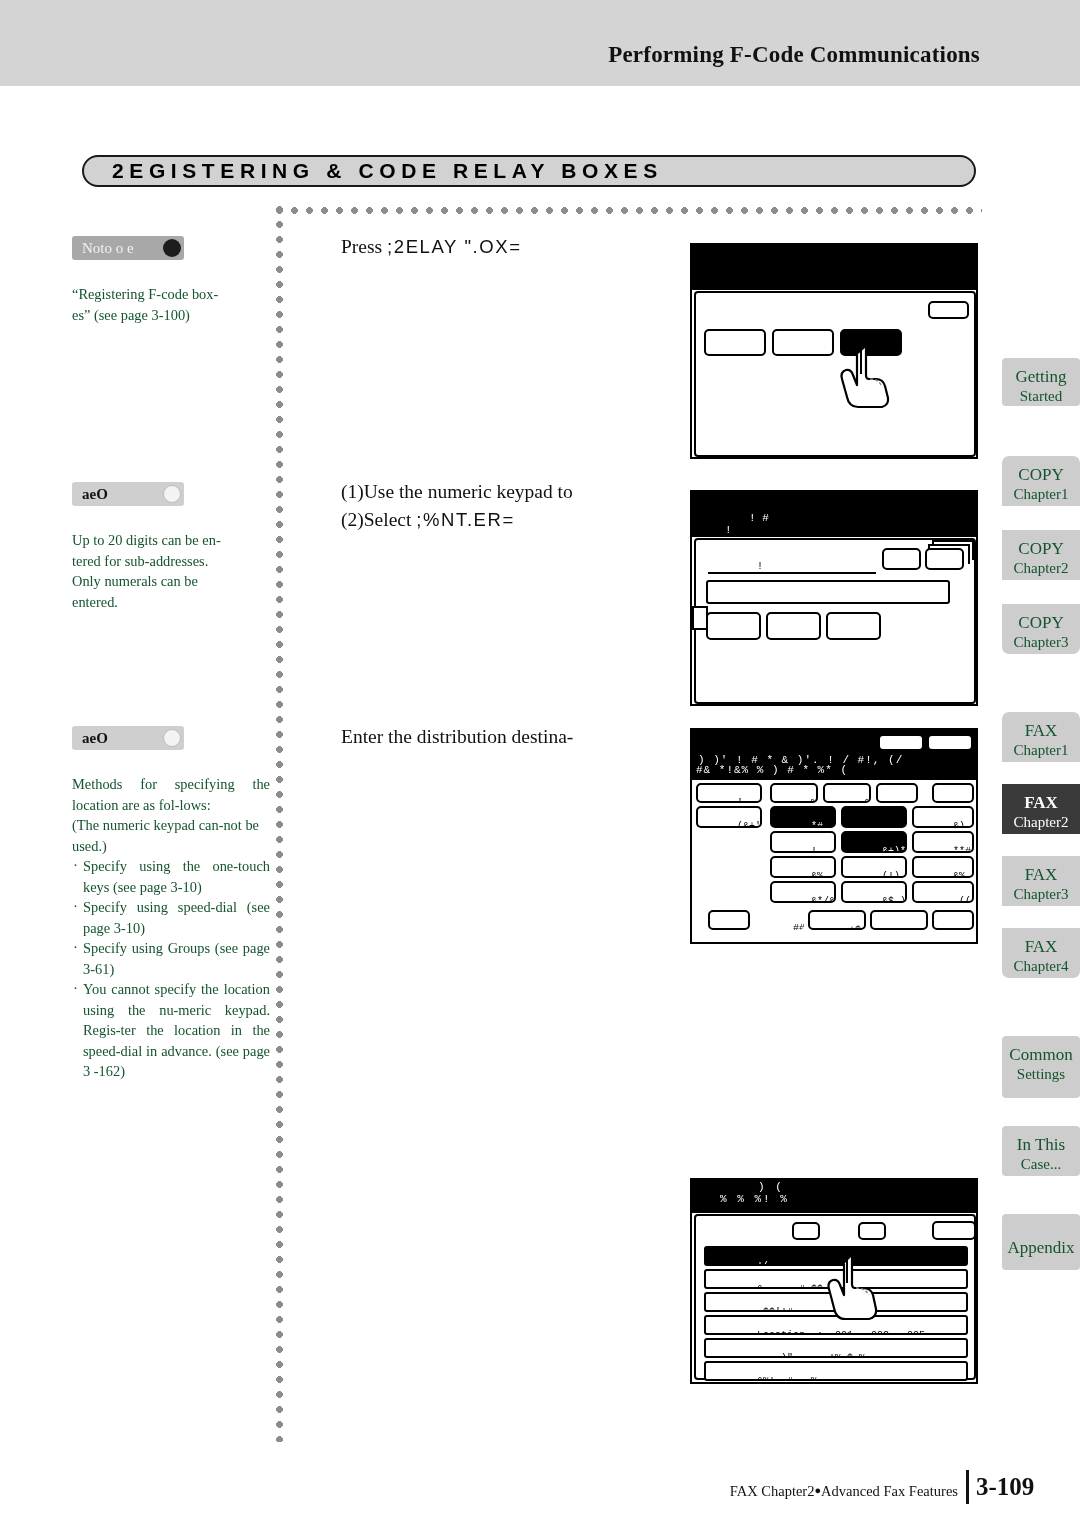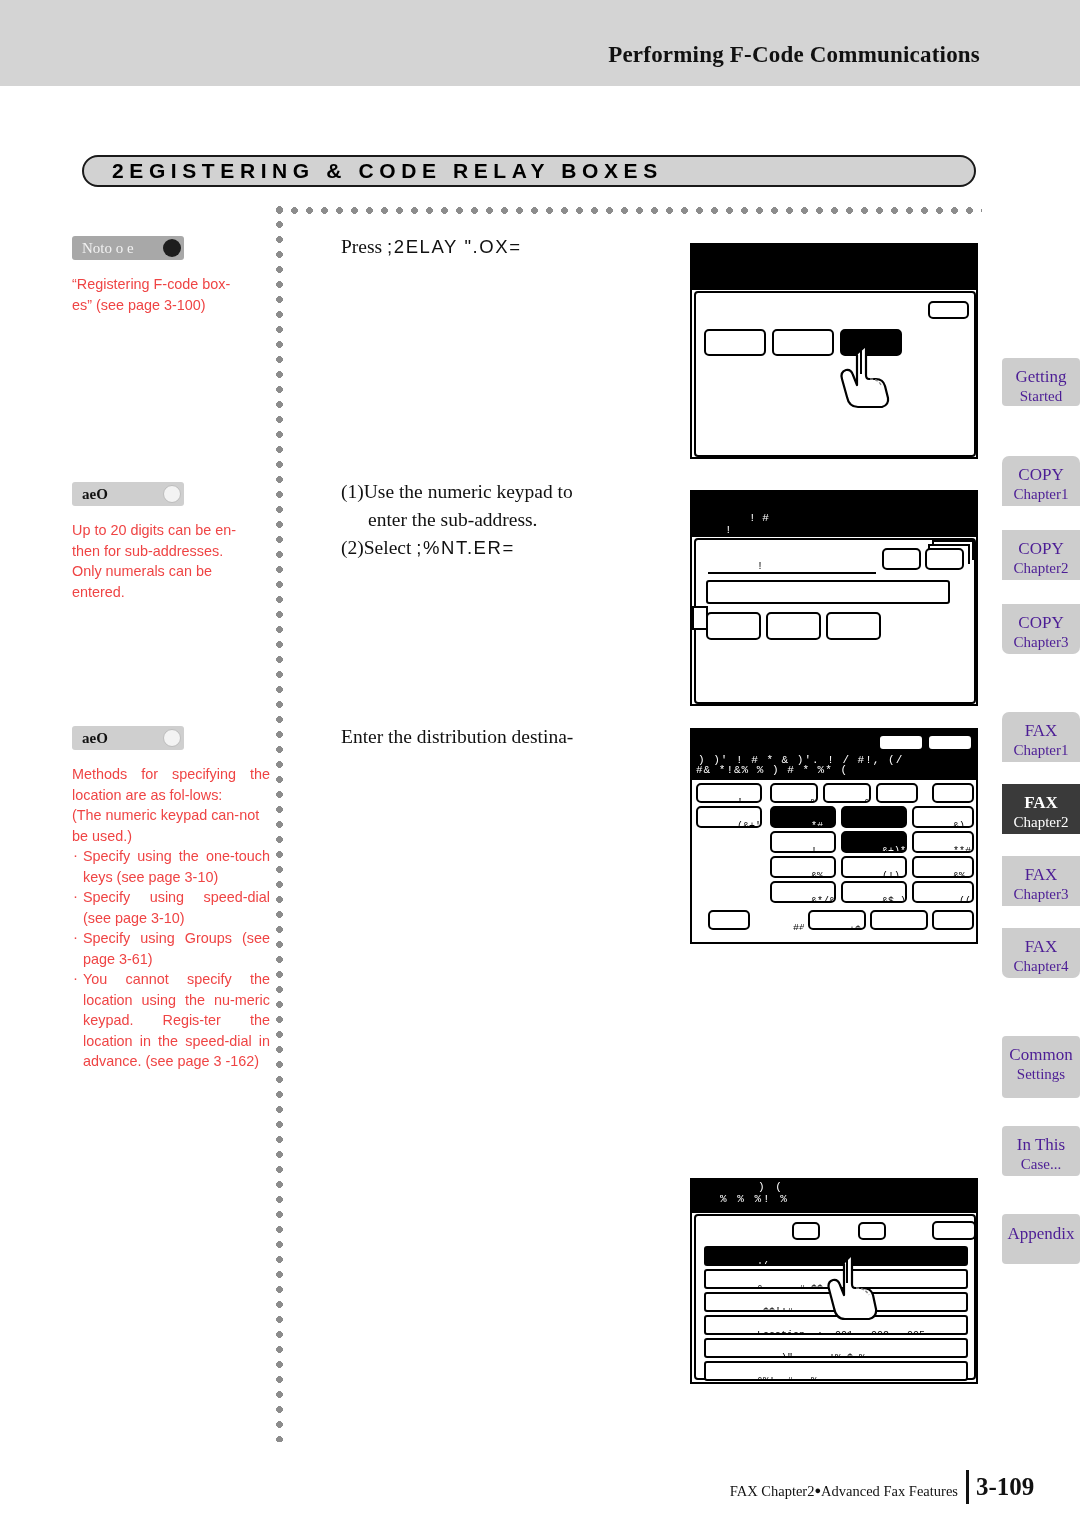--- a/index.html
+++ b/index.html
@@ -65,23 +65,23 @@
     font-size: 15px; color: #f2f2f2; white-space: nowrap;
   }
   .note-chip.light { background: #cfcfcf; color: #111; font-weight: bold; font-size: 15px; }
   .note-chip .knob {
     position: absolute; right: 3px; top: 3px;
     width: 18px; height: 18px; border-radius: 50%;
     background: #1d1d1d;
   }
   .note-chip.light .knob { background: #f3f3f3; border: 1px solid #bdbdbd; }
   .note-body {
-    margin-top: 14px;
-    font-family: Liberation Sans, sans-serif;
-    font-size: 14.4px; line-height: 20.5px; color: #ef4444;
+    margin-top: 24px;
+    font-family: Liberation Serif, serif;
+    font-size: 14.4px; line-height: 20.5px; color: #14532d;
     text-align: justify;
   }
   .note-body p { margin: 0; }
   .note-body p.tight { text-align: left; }
   .note-body ul { list-style: none; margin: 0; padding: 0; }
   .note-body li {
     position: relative; padding-left: 11px; text-align: justify;
   }
   .note-body li::before {
     content: "·"; position: absolute; left: 1px; top: -1px; font-size: 15px;
@@ -127,21 +127,21 @@
   .key.flat { border-radius: 3px; }
   .key.sq { border-radius: 0; }
 
   
   .finger { position: absolute; pointer-events: none; }
 
   
   .tabcol { position: absolute; left: 1002px; width: 78px; }
   .tab {
     position: absolute; left: 0; width: 78px;
-    background: #cdcdcd; color: #4c1d95;
+    background: #cdcdcd; color: #14532d;
     font-family: "Liberation Serif", serif;
     text-align: center; padding-top: 9px;
   }
   .tab .t1 { font-size: 17px; line-height: 20px; display: block; }
   .tab .t2 { font-size: 15px; line-height: 19px; display: block; }
   .tab.active { background: #3a3a3a; color: #ffffff; }
   .tab.grp-top { border-top-left-radius: 7px; border-top-right-radius: 7px; }
   .tab.grp-bot { border-bottom-left-radius: 7px; border-bottom-right-radius: 7px; }
   .tab.solo { border-radius: 4px; }
 
@@ -188,21 +188,21 @@
     </div>
   </div>
 
   <div class="note-col" style="top:482px;">
     <div class="note-chip light">
       <span>aeO</span>
       <span class="knob"></span>
     </div>
     <div class="note-body">
       <p>Up to 20 digits can be en-</p>
-      <p>then for sub-addresses.</p>
+      <p>tered for sub-addresses.</p>
       <p>Only numerals can be</p>
       <p class="tight">entered.</p>
     </div>
   </div>
 
   <div class="note-col" style="top:726px;">
     <div class="note-chip light">
       <span>aeO</span>
       <span class="knob"></span>
     </div>
@@ -217,21 +217,20 @@
       </ul>
     </div>
   </div>
 
   <div class="step" style="top:233px;">
     <div class="step-line"><span>Press </span><span class="ui-token">;2ELAY ".OX=</span></div>
   </div>
 
   <div class="step" style="top:478px;">
     <div class="step-line justif"><span class="num">(1)</span><span>Use the numeric keypad to</span></div>
-    <div class="step-line" style="padding-left:27px;"><span>enter the sub-address.</span></div>
     <div class="step-line"><span class="num">(2)</span><span>Select </span><span class="ui-token">;%NT.ER=</span></div>
   </div>
 
   <div class="step" style="top:723px;">
     <div class="step-line justif"><span>Enter the distribution destina-</span></div>
   </div>
 
 
   <div class="lcd" style="left:690px; top:243px; width:288px; height:216px;">
     <div class="lcd-topbar" style="height:45px;"></div>
@@ -460,21 +459,21 @@
     </div>
 
     <div class="tab solo" style="top:1036px; height:62px;">
       <span class="t1">Common</span>
       <span class="t2">Settings</span>
     </div>
     <div class="tab solo" style="top:1126px; height:50px;">
       <span class="t1">In This</span>
       <span class="t2">Case...</span>
     </div>
-    <div class="tab solo" style="top:1214px; height:50px; padding-top:10px;">
+    <div class="tab solo" style="top:1214px; height:56px; padding-top:24px;">
       <span class="t1">Appendix</span>
     </div>
   </div>
 
   <div class="footer-text"><span>FAX Chapter2</span><span class="footer-dot">●</span><span>Advanced Fax Features</span></div>
   <div class="footer-rule"></div>
   <div class="footer-page">3-109</div>
 
 </div>
 

